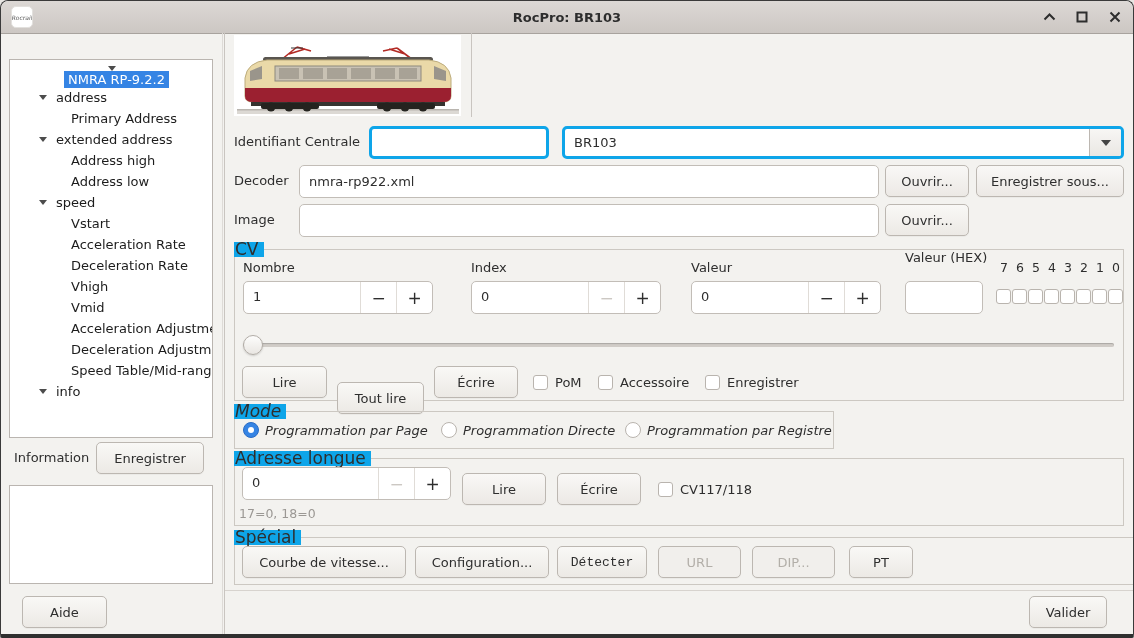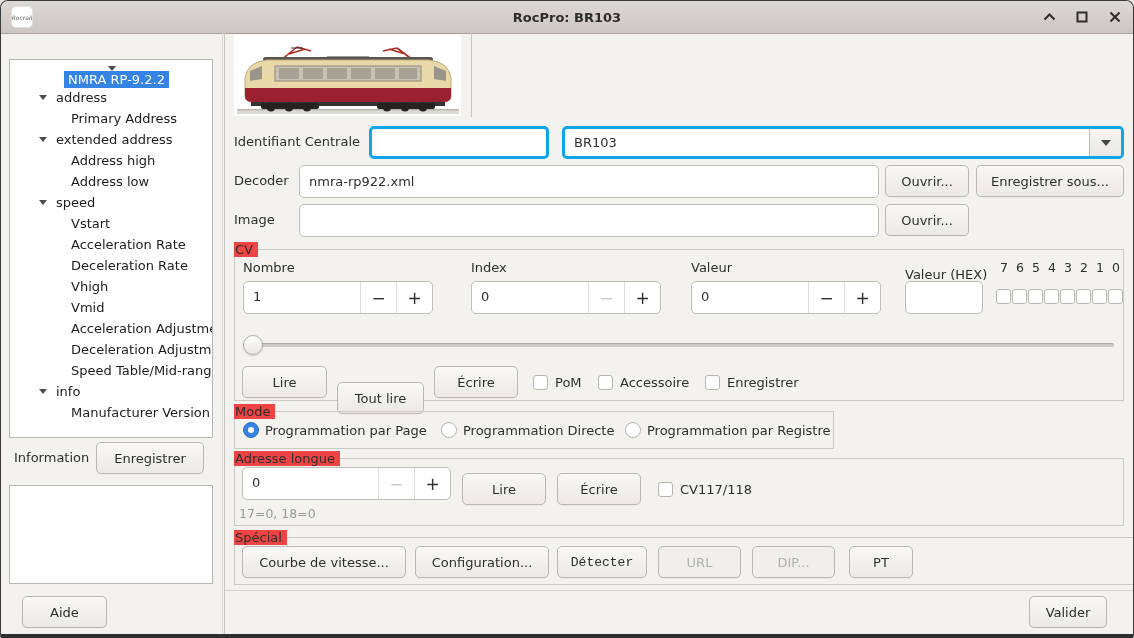--- a/index.html
+++ b/index.html
@@ -48,21 +48,21 @@
     display:flex; overflow:hidden;}
   .spin .val { flex:1; font-size:13px; color:#2e2e2e; padding:7px 0 0 9px;}
   .seg { width:36px; border-left:1px solid #e0dcd7; display:flex; align-items:center; justify-content:center;
     font-size:17px; color:#2e2e2e; cursor:pointer; flex:none;}
   .seg.disabled { color:#ccc8c3; cursor:default;}
   .cb { position:absolute; width:15px; height:15px; background:#fff; border:1px solid #b9b4ae; border-radius:3px; cursor:pointer;}
   .radio { position:absolute; width:16px; height:16px; border-radius:50%; background:#fff; border:1px solid #b9b4ae; cursor:pointer;}
   .radio.checked { background:#3584e4; border-color:#2a6cc4;}
   .radio.checked::after { content:""; position:absolute; left:4px; top:4px; width:6px; height:6px; border-radius:50%; background:#fff;}
   .group { position:absolute; border:1px solid #ccc8c2;}
-  .group-label { position:absolute; top:-8px; left:-1px; background:#ef4444; padding:0 5px 0 1px; font-size:13px; color:#2e2e2e; line-height:15px; white-space:nowrap;}
+  .group-label { position:absolute; top:-8px; left:-1px; background:#0ea5e9; padding:0 5px 0 1px; font-size:17px; color:#2e2e2e; line-height:15px; white-space:nowrap;}
   .combo { position:absolute; height:33px; background:#fff; border:3px solid #0ea5e9; border-radius:5px; display:flex; overflow:hidden;}
   .combo input { flex:1; border:none; outline:none; font-size:13px; padding:0 9px; color:#2e2e2e; font-family:inherit; background:transparent;}
   .arrow-seg { width:32px; flex:none; border-left:1px solid #bcb7b1; background:linear-gradient(#f7f6f4,#eae7e3);
     display:flex; align-items:center; justify-content:center; cursor:pointer;}
   .tri { width:0; height:0; border-left:5px solid transparent; border-right:5px solid transparent; border-top:6px solid #444;}
   .hint { position:absolute; font-size:12.5px; color:#9b9894; white-space:nowrap;}
   .bitlbl { position:absolute; width:16px; text-align:center; font-size:12.5px; color:#2e2e2e; top:10px;}
   .slider-track { position:absolute; height:4px; background:#d0ccc7; border-radius:2px; box-shadow:inset 0 1px 1px rgba(0,0,0,0.18);}
   .slider-handle { position:absolute; width:20px; height:20px; border-radius:50%;
     background:linear-gradient(#fdfdfc,#e9e6e2); border:1px solid #b2ada7; box-shadow:0 1px 2px rgba(0,0,0,0.15); cursor:pointer;}
@@ -150,23 +150,20 @@
         <div class="trow pl2">
             <span>Deceleration Adjustment</span>
           </div>
         <div class="trow pl2">
             <span>Speed Table/Mid-range</span>
           </div>
         <div class="trow pl1">
             <span class="texp"></span>
             <span>info</span>
           </div>
-        <div class="trow pl2">
-            <span>Manufacturer Version</span>
-          </div>
       </div>
 
       <div class="lbl" style="left:13px; top:417px;">Information</div>
       <div class="btn" style="left:95px; top:409px; width:108px;">Enregistrer</div>
       <div id="info-box"></div>
       <div class="btn" style="left:21px; top:563px; width:85px;">Aide</div>
     </div>
 
     <div id="splitter"></div>
 
@@ -259,21 +256,21 @@
           <span class="seg">+</span>
         </div>
 
         <div class="lbl" style="left:456px; top:10px;">Valeur</div>
         <div class="spin" style="left:456px; top:31px; width:190px;">
           <span class="val">0</span>
           <span class="seg">−</span>
           <span class="seg">+</span>
         </div>
 
-        <div class="lbl" style="left:670px; top:17px;">Valeur (HEX)</div>
+        <div class="lbl" style="left:670px; top:0;">Valeur (HEX)</div>
         <input class="entry" style="left: 670px; top: 31px; width: 78px; position: absolute;" value="">
 
         <span class="bitlbl" style="left:761px;">7</span>
         <span class="bitlbl" style="left:777px;">6</span>
         <span class="bitlbl" style="left:793px;">5</span>
         <span class="bitlbl" style="left:809px;">4</span>
         <span class="bitlbl" style="left:825px;">3</span>
         <span class="bitlbl" style="left:841px;">2</span>
         <span class="bitlbl" style="left:857px;">1</span>
         <span class="bitlbl" style="left:873px;">0</span>
@@ -294,21 +291,21 @@
         <div class="btn" style="left:102px; top:132px; width:87px;">Tout lire</div>
         <div class="btn" style="left:199px; top:116px; width:84px;">Écrire</div>
         <span class="cb" style="left:298px; top:125px;"></span>
         <div class="lbl" style="left:320px; top:125px;">PoM</div>
         <span class="cb" style="left:363px; top:125px;"></span>
         <div class="lbl" style="left:385px; top:125px;">Accessoire</div>
         <span class="cb" style="left:470px; top:125px;"></span>
         <div class="lbl" style="left:492px; top:125px;">Enregistrer</div>
       </div>
 
-      <div class="group" style="left:9px; top:378px; width:600px; height:38px;">
+      <div class="group" style="left:9px; top:378px; width:600px; height:38px;font-style:italic;">
         <span class="group-label">Mode</span>
         <span class="radio checked" style="left:8px; top:10px;"></span>
         <div class="lbl" style="left:30px; top:11px;">Programmation par Page</div>
         <span class="radio" style="left:206px; top:10px;"></span>
         <div class="lbl" style="left:228px; top:11px;">Programmation Directe</div>
         <span class="radio" style="left:390px; top:10px;"></span>
         <div class="lbl" style="left:412px; top:11px;">Programmation par Registre</div>
       </div>
 
       <div class="group" style="left:9px; top:425px; width:890px; height:68px;">

